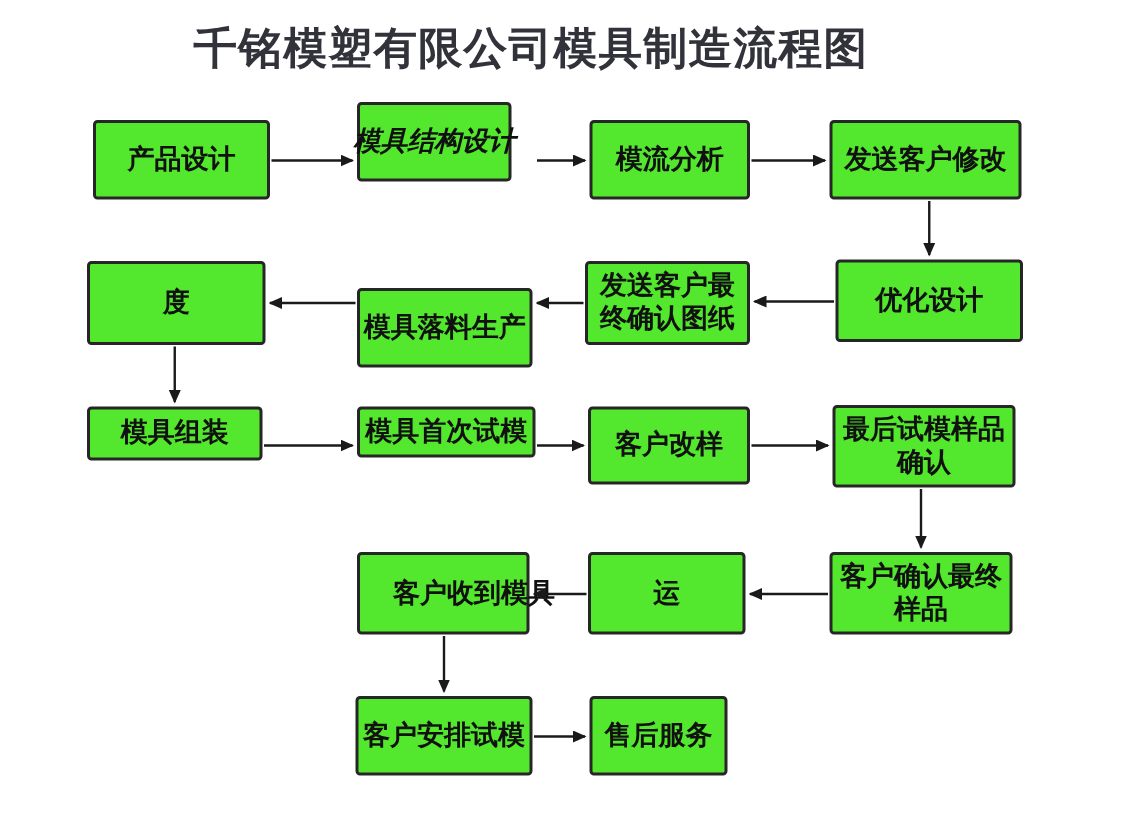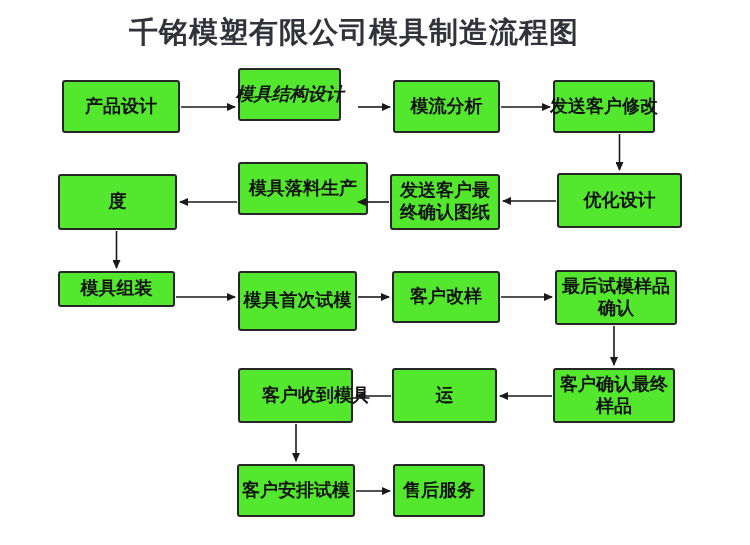--- a/index.html
+++ b/index.html
@@ -66,40 +66,40 @@
   <div id="nodes-layer">
       <div class="node" style="left: 62px; top: 80px; width: 118px; height: 53px;">
         <div class="node-line">产品设计</div>
       </div>
       <div class="node" style="left: 238px; top: 68px; width: 103px; height: 53px; font-style: italic;">
         <div class="node-line">模具结构设计</div>
       </div>
       <div class="node" style="left: 393px; top: 80px; width: 107px; height: 53px;">
         <div class="node-line">模流分析</div>
       </div>
-      <div class="node" style="left: 553px; top: 80px; width: 102px; height: 53px;">
+      <div class="node" style="left: 553px; top: 80px; width: 128px; height: 53px;">
         <div class="node-line">发送客户修改</div>
       </div>
       <div class="node" style="left: 58px; top: 174px; width: 119px; height: 56px;">
         <div class="node-line">度</div>
       </div>
-      <div class="node" style="left: 238px; top: 162px; width: 130px; height: 53px;">
+      <div class="node" style="left: 238px; top: 192px; width: 117px; height: 53px;">
         <div class="node-line">模具落料生产</div>
       </div>
       <div class="node" style="left: 390px; top: 174px; width: 110px; height: 56px;">
         <div class="node-line">发送客户最</div>
         <div class="node-line">终确认图纸</div>
       </div>
       <div class="node" style="left: 557px; top: 173px; width: 125px; height: 55px;">
         <div class="node-line">优化设计</div>
       </div>
       <div class="node" style="left: 58px; top: 271px; width: 117px; height: 36px;">
         <div class="node-line">模具组装</div>
       </div>
-      <div class="node" style="left: 238px; top: 271px; width: 119px; height: 60px;">
+      <div class="node" style="left: 238px; top: 271px; width: 119px; height: 34px;">
         <div class="node-line">模具首次试模</div>
       </div>
       <div class="node" style="left: 392px; top: 271px; width: 108px; height: 52px;">
         <div class="node-line">客户改样</div>
       </div>
       <div class="node" style="left: 555px; top: 270px; width: 122px; height: 55px;">
         <div class="node-line">最后试模样品</div>
         <div class="node-line">确认</div>
       </div>
       <div class="node" style="left: 238px; top: 368px; width: 115px; height: 55px; padding-left: 41px;">

